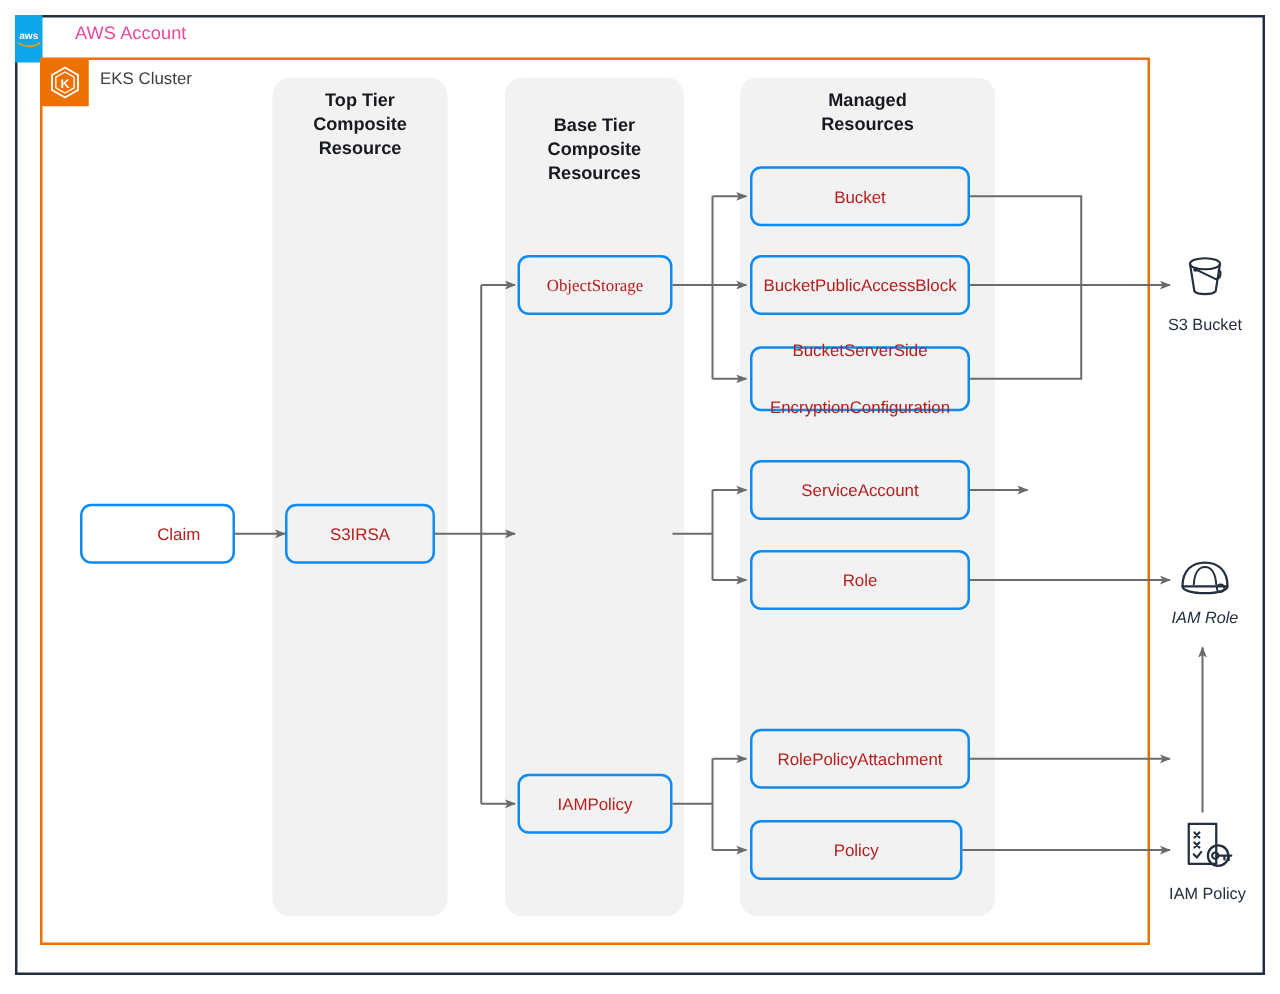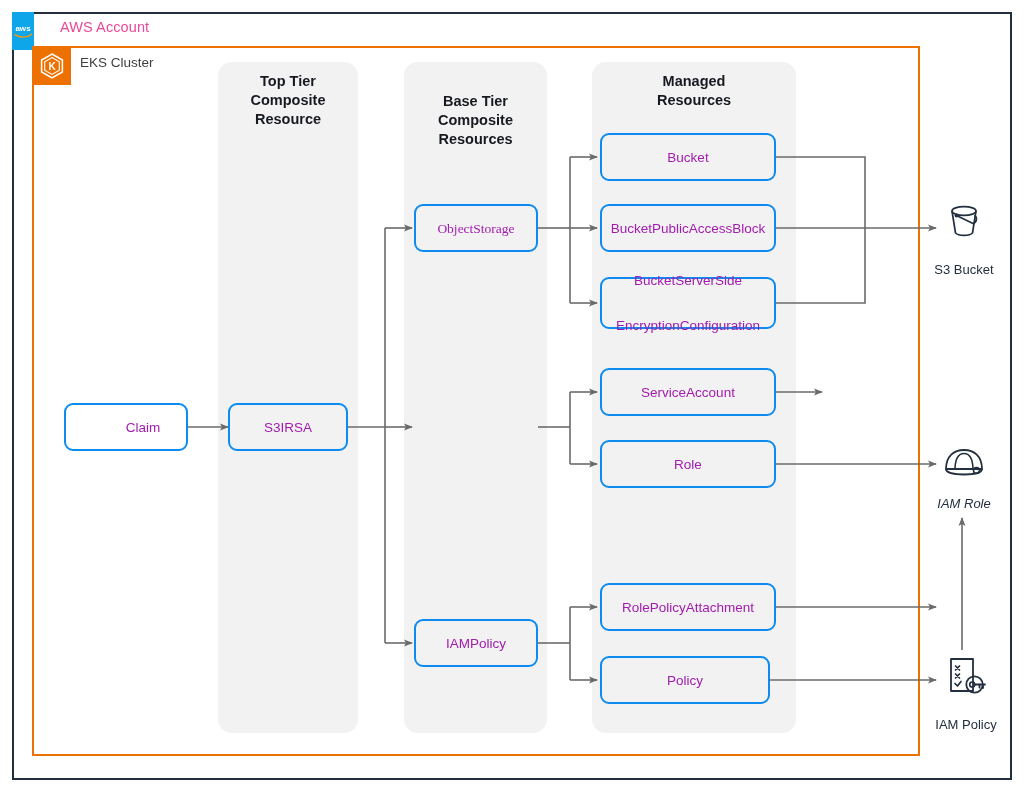--- a/index.html
+++ b/index.html
@@ -25,28 +25,28 @@
   .eks-label{position:absolute;left:80px;top:55px;font-size:13.5px;color:#404040;white-space:nowrap;}
 
   
   .col-panel{position:absolute;background:#f2f2f2;border-radius:14px;}
   .col-title{position:absolute;text-align:center;font-weight:bold;font-size:14.5px;
              line-height:19px;color:#16191f;}
 
   
   .node{position:absolute;border:2.5px solid #0d8bf0;border-radius:9px;
         display:flex;align-items:center;justify-content:center;text-align:center;
-        color:#a21caf;font-size:13.5px;line-height:17px;box-sizing:border-box;
+        color:#b91c1c;font-size:13.5px;line-height:17px;box-sizing:border-box;
         background:#f2f2f2;padding:2px 6px;}
   .node.on-white{background:#ffffff;}
 
   
   .svc{position:absolute;display:flex;flex-direction:column;align-items:center;}
   .svc-ico{display:flex;align-items:center;justify-content:center;}
-  .svc-cap{margin-top:16px;font-size:13px;color:#232f3e;white-space:nowrap;text-align:center;}
+  .svc-cap{margin-top:6px;font-size:13px;color:#232f3e;white-space:nowrap;text-align:center;}
 
   svg.wires{position:absolute;left:0;top:0;width:1024px;height:795px;overflow:visible;
             pointer-events:none;}
 </style>
 </head>
 <body>
 
 <div id="canvas">
 
   <div class="aws-frame"></div>

